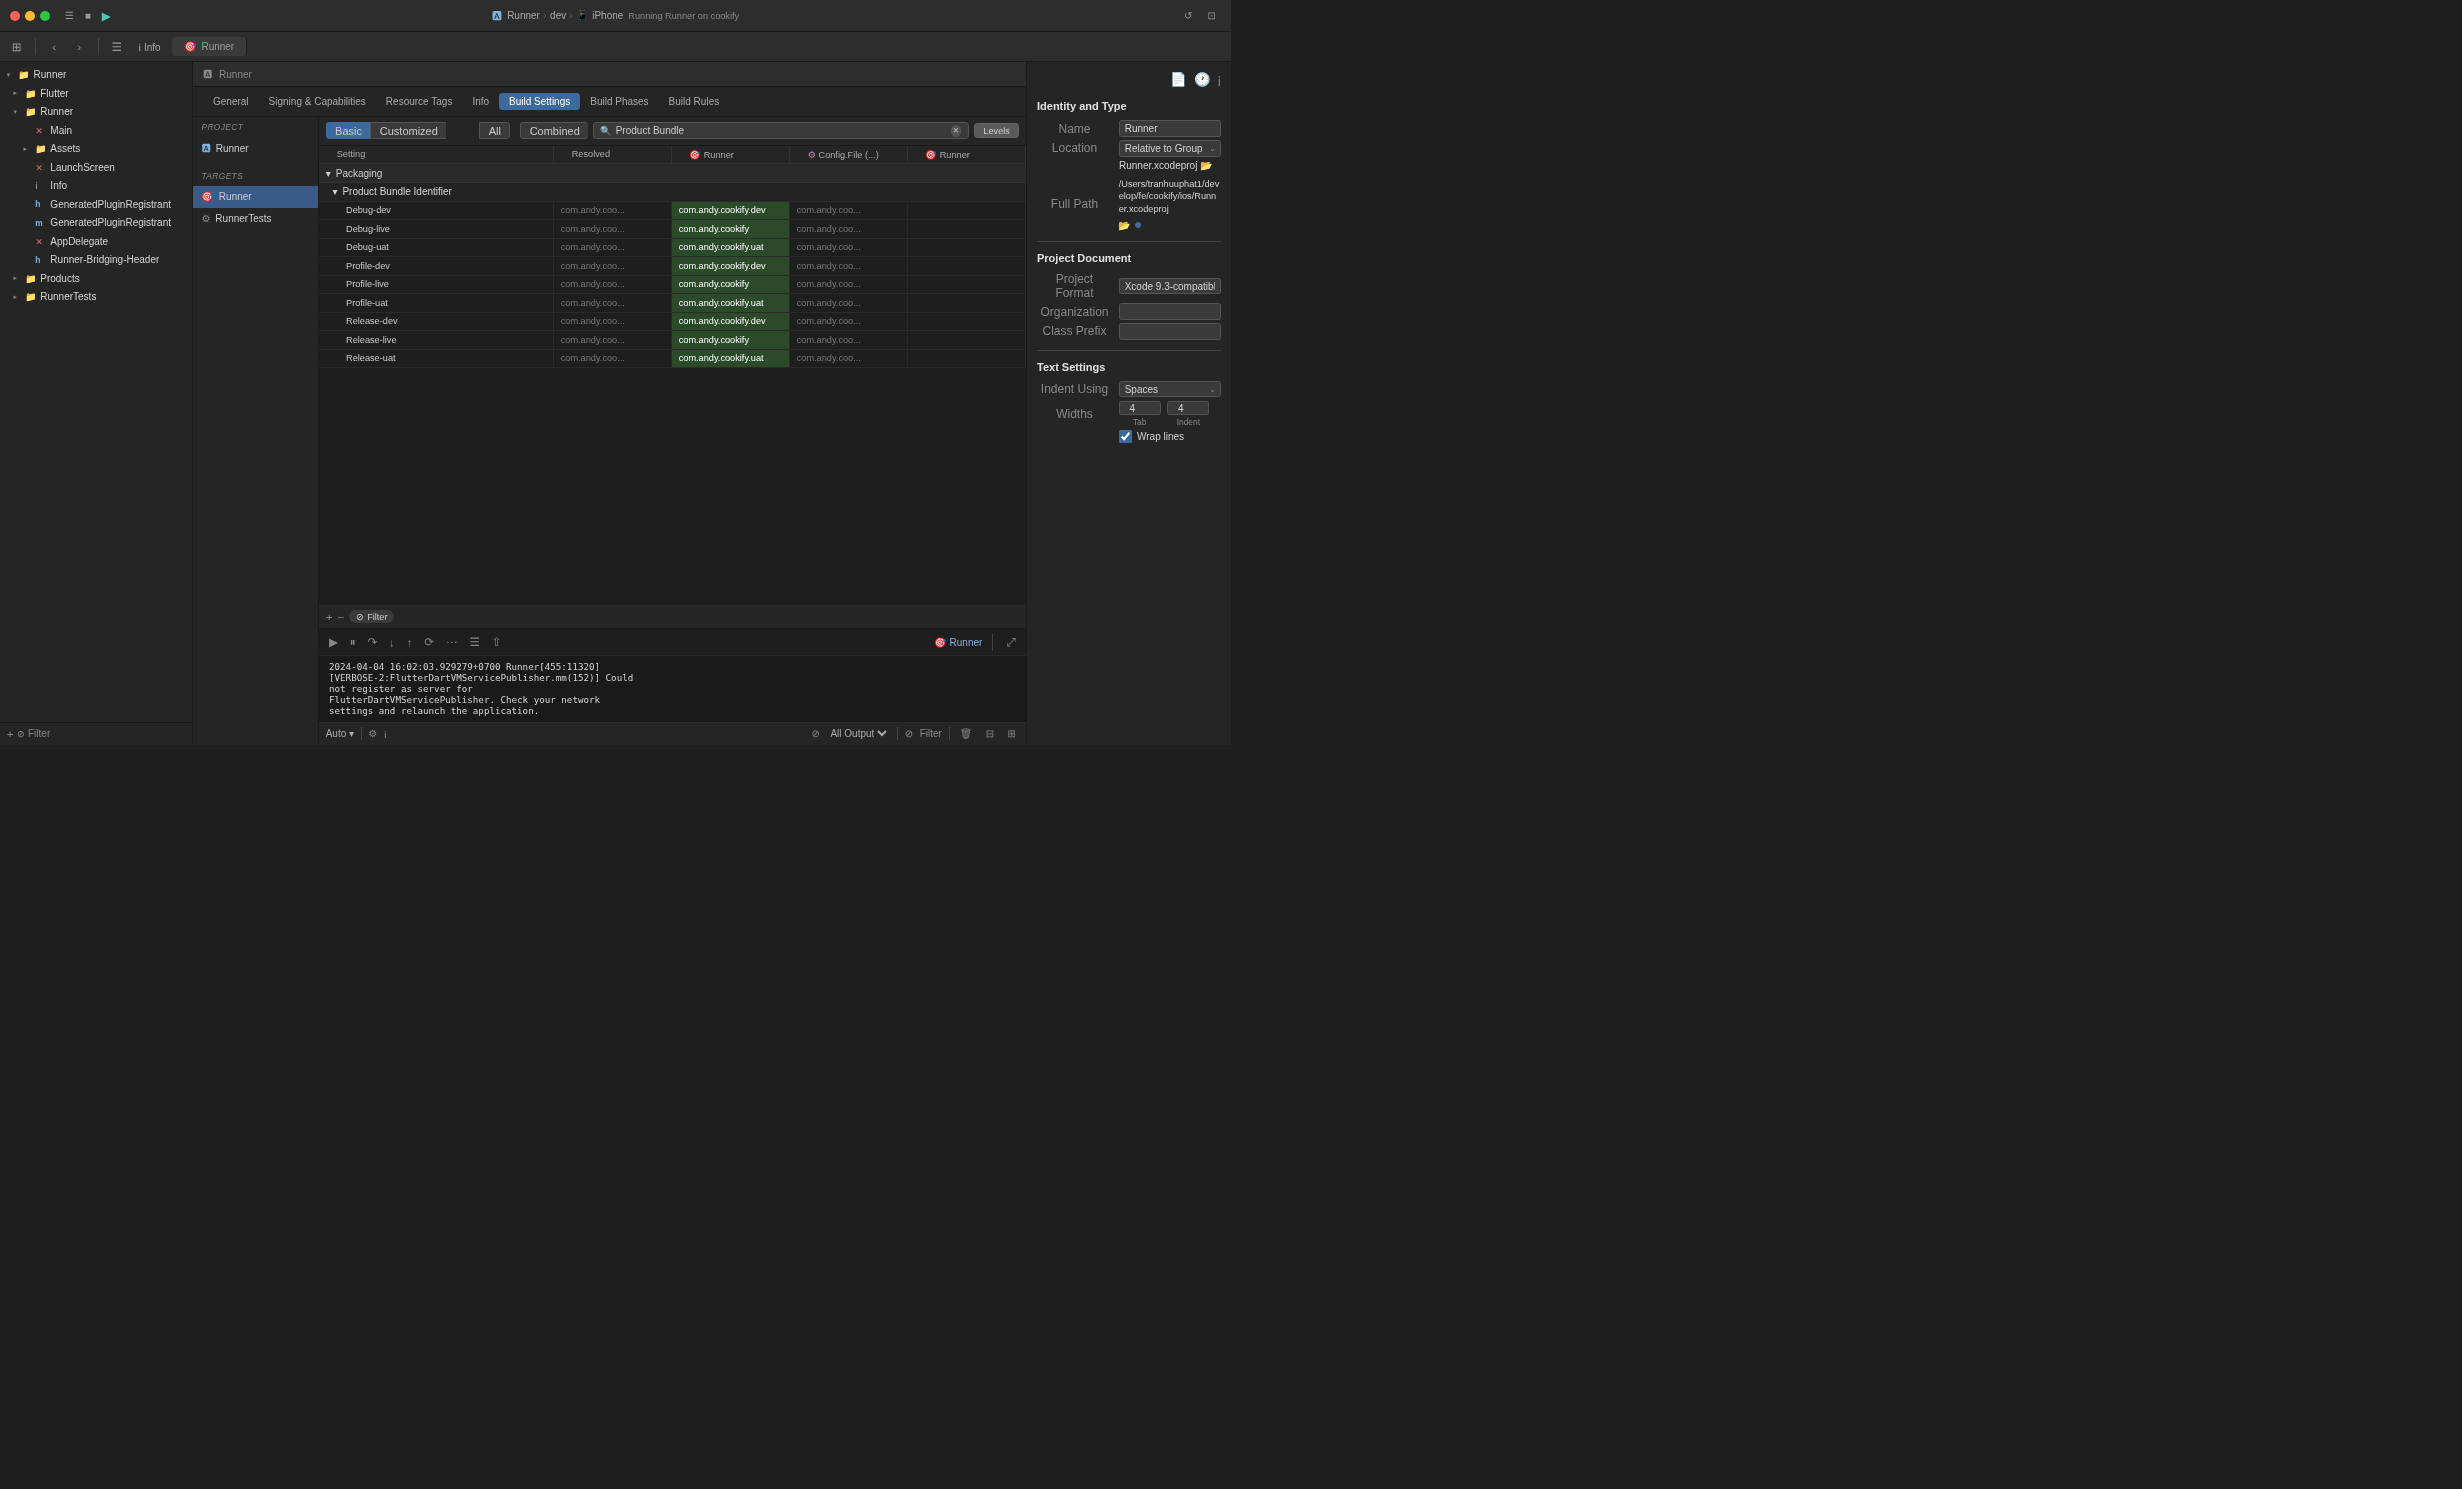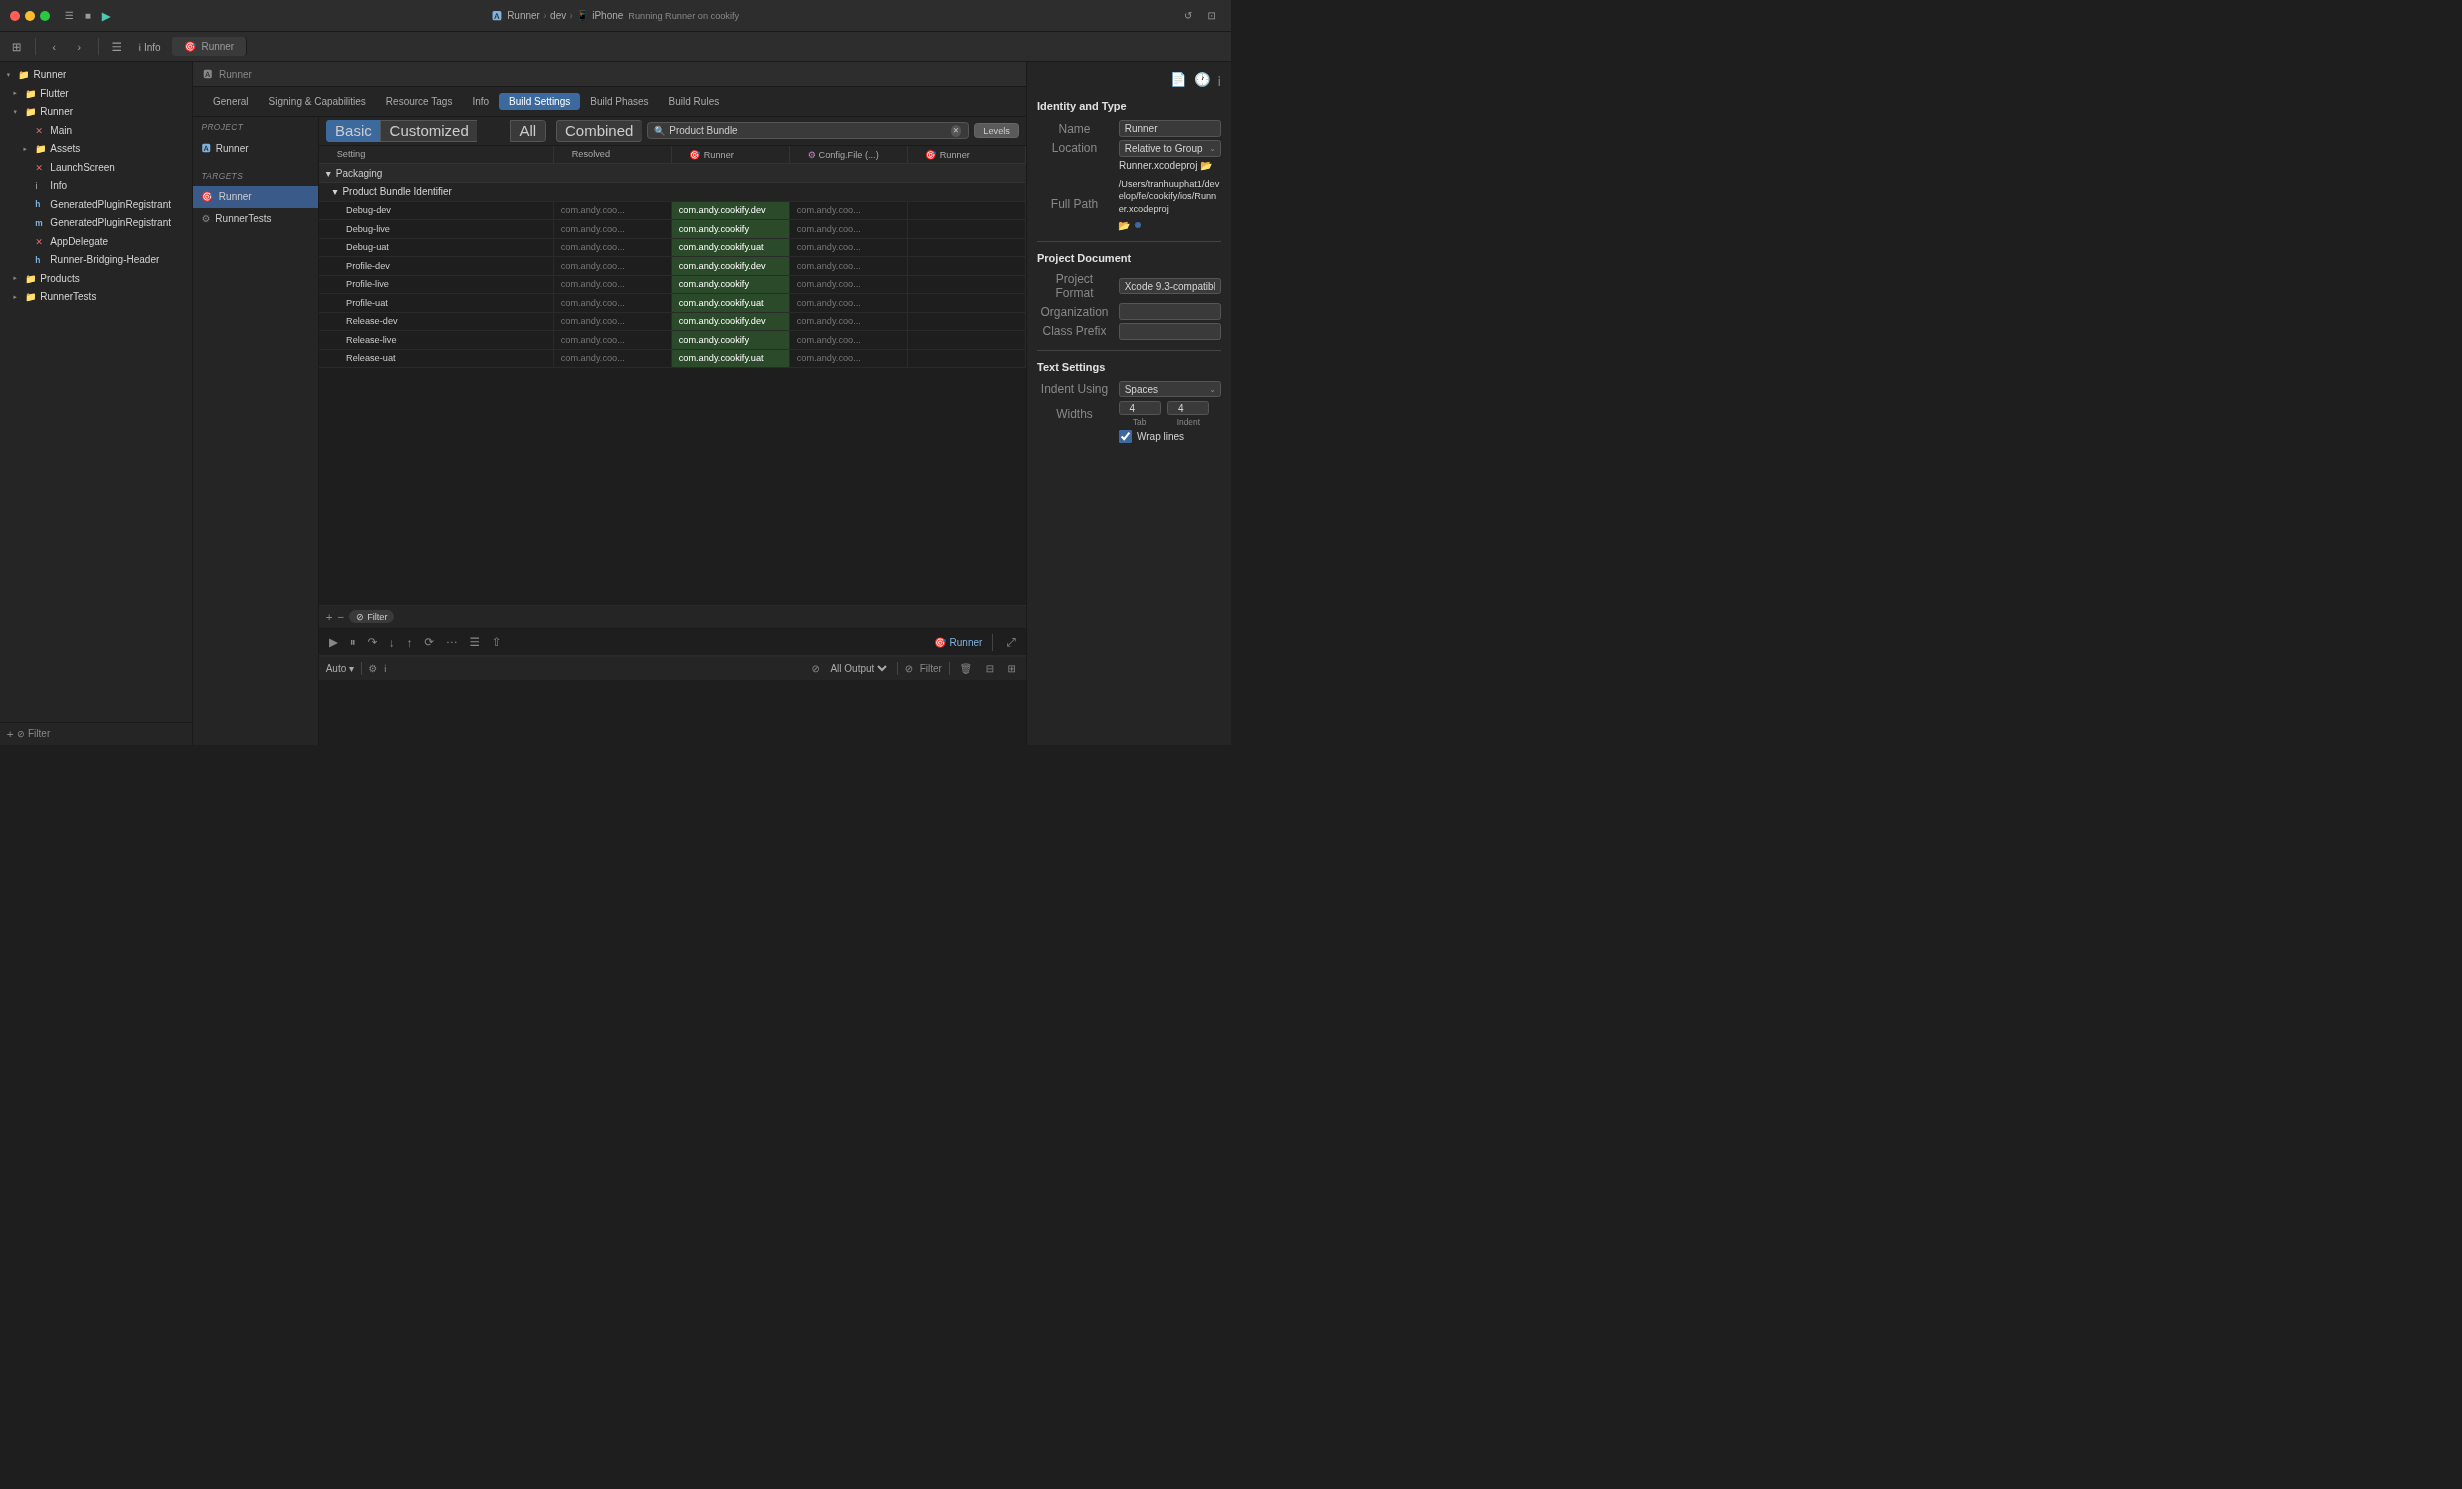--- a/index.html
+++ b/index.html
@@ -210,21 +210,21 @@
     }
     .filter-seg {
       display: flex;
       align-items: center;
       gap: 0;
     }
     .seg-btn {
       padding: 1.7px 8.4px;
       border: 0.8px solid #555;
       cursor: pointer;
-      font-size: 15px;
+      font-size: 11px;
       color: #ccc;
       background: #3a3a3a;
     }
     .seg-btn:first-child { border-radius: 3.4px 0 0 3.4px; border-right: none; }
     .seg-btn:last-child { border-radius: 0 3.4px 3.4px 0; margin-left: 33px; }
     .seg-btn.active { background: #3d6a9e; border-color: #3d6a9e; }
     .seg-btn:not(:first-child):not(:last-child) { border-right: none; }
 
     .filter-search {
       flex: 1;
@@ -840,20 +840,27 @@
             <button class="bottom-toolbar-btn">⟳</button>
             <button class="bottom-toolbar-btn">⋯</button>
             <button class="bottom-toolbar-btn">☰</button>
             <button class="bottom-toolbar-btn">⇧</button>
             <div style="flex:1;"></div>
             <span style="font-size:10px; color:#7eb3e0;">🎯 Runner</span>
             <div style="width:0.8px; height:17px; background:#444; margin:0 5px;"></div>
             <button class="bottom-toolbar-btn">⤢</button>
           </div>
 
+          <div class="log-area">
+            <span style="white-space:pre; font-family:'SF Mono','Menlo',monospace; font-size:9.2px;">2024-04-04 16:02:03.929279+0700 Runner[455:11320]
+[VERBOSE-2:FlutterDartVMServicePublisher.mm(152)] Could
+not register as server for
+FlutterDartVMServicePublisher. Check your network
+settings and relaunch the application.</span>
+          </div>
 
           <div class="bottom-footer">
             <span style="color:#aaa; font-size:10px; cursor:pointer;">Auto ▾</span>
             <div style="width:0.8px; height:13.4px; background:#444;"></div>
             <span style="color:#888; font-size:10px; cursor:pointer;">⚙</span>
             <span style="color:#888; font-size:10px; cursor:pointer;">ℹ</span>
             <div style="flex:1;"></div>
             <span style="color:#888; font-size:10px; cursor:pointer;">⊘</span>
             <select class="bottom-footer-select">
               <option>All Output</option>

